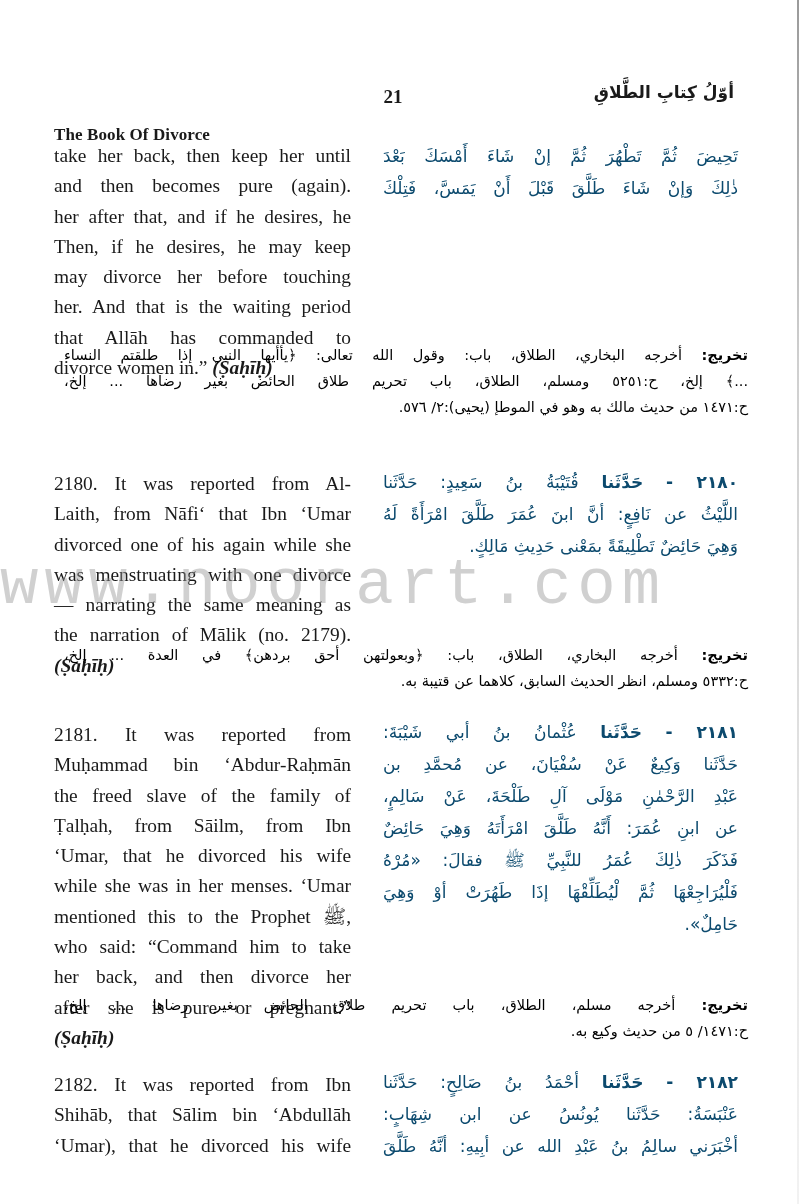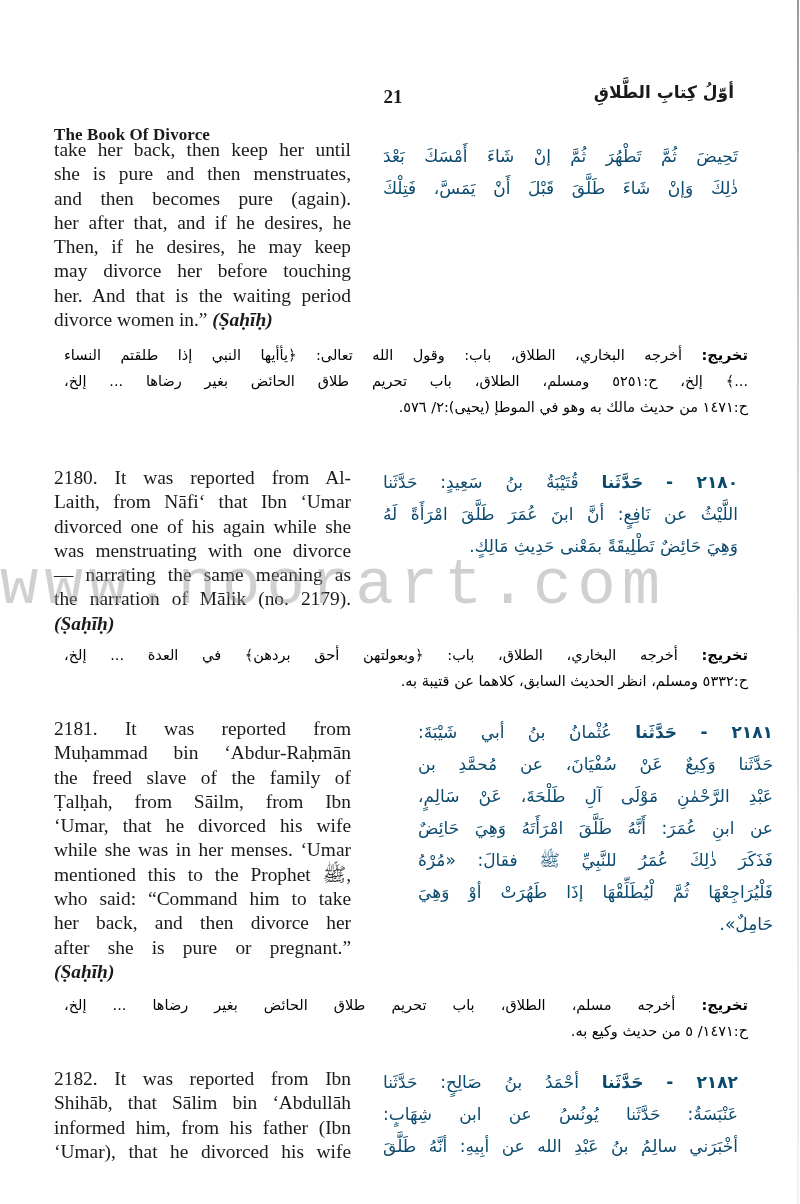--- a/index.html
+++ b/index.html
@@ -28,21 +28,21 @@
       font-family: "DejaVu Sans", sans-serif; font-weight: bold; font-size: 17px;
     }
 
     .en-block {
       position: absolute; left: 54px; width: 297px;
       font-size: 19.4px; line-height: 24.3px; text-align: justify;
       text-align-last: left; hyphens: none;
     }
     .en-block .num { font-weight: normal; }
     .en-block .grade { font-style: italic; font-weight: bold; }
-    .en-line { display: block; text-align: justify; text-align-last: justify; white-space: nowrap; }
+    .en-line { display: block; text-align: justify; text-align-last: justify; white-space: nowrap; margin-top: 6px; }
     .en-line.last { text-align-last: left; }
 
     .ar-block {
       position: absolute; left: 383px; width: 355px; direction: rtl;
       font-family: "DejaVu Sans", sans-serif; font-size: 17px; line-height: 32px;
       color: #0c4a6e;
     }
     .ar-line { display: block; text-align: justify; text-align-last: justify; white-space: nowrap; }
     .ar-line.last { text-align-last: right; }
     .ar-bold { font-weight: bold; }
@@ -69,26 +69,26 @@
 <div class="page-edge"></div>
 
 <div class="running-head">
   <span class="rh-title-en">The Book Of Divorce</span>
   <span class="rh-page">21</span>
   <span class="rh-title-ar">أوّلُ كِتابِ الطَّلاقِ</span>
 </div>
 
 <div class="en-block" style="top:138px;">
   <span class="en-line">take her back, then keep her until</span>
-  <span class="en-line">she is pure and then menstruates,</span>
   <span class="en-line">and then becomes pure (again).</span>
   <span class="en-line">her after that, and if he desires, he</span>
   <span class="en-line">Then, if he desires, he may keep</span>
   <span class="en-line">may divorce her before touching</span>
   <span class="en-line">her. And that is the waiting period</span>
+  <span class="en-line">that Allāh has commanded to</span>
   <span class="en-line last"><span>divorce women in.”</span> <span class="grade">(Ṣaḥīḥ)</span></span>
 </div>
 
 <div class="ar-block" style="top:140px;">
   <span class="ar-line">تَحِيضَ ثُمَّ تَطْهُرَ ثُمَّ إنْ شَاءَ أَمْسَكَ بَعْدَ</span>
   <span class="ar-line">ذٰلِكَ وَإنْ شَاءَ طَلَّقَ قَبْلَ أَنْ يَمَسَّ، فَتِلْكَ</span>
 </div>
 
 <div class="takhrij" style="top:342px;">
   <span class="tk-line"><span class="tk-label">تخريج:</span> <span>أخرجه البخاري، الطلاق، باب: وقول الله تعالى: ﴿يأأيها النبي إذا طلقتم النساء</span></span>
@@ -124,39 +124,38 @@
   <span class="en-line">Ṭalḥah, from Sāilm, from Ibn</span>
   <span class="en-line">‘Umar, that he divorced his wife</span>
   <span class="en-line">while she was in her menses. ‘Umar</span>
   <span class="en-line">mentioned this to the Prophet ﷺ,</span>
   <span class="en-line">who said: “Command him to take</span>
   <span class="en-line">her back, and then divorce her</span>
   <span class="en-line">after she is pure or pregnant.”</span>
   <span class="en-line last grade">(Ṣaḥīḥ)</span>
 </div>
 
-<div class="ar-block" style="top:716px;margin-left:35px;">
+<div class="ar-block" style="top:716px;">
   <span class="ar-line"><span class="ar-bold">٢١٨١ -</span> <span class="ar-bold">حَدَّثَنا</span> <span>عُثْمانُ بنُ أبي شَيْبَةَ:</span></span>
   <span class="ar-line">حَدَّثَنا وَكِيعٌ عَنْ سُفْيَانَ، عن مُحمَّدِ بن</span>
   <span class="ar-line">عَبْدِ الرَّحْمٰنِ مَوْلَى آلِ طَلْحَةَ، عَنْ سَالِمٍ،</span>
   <span class="ar-line">عن ابنِ عُمَرَ: أَنَّهُ طَلَّقَ امْرَأَتَهُ وَهِيَ حَائِضٌ</span>
   <span class="ar-line">فَذَكَرَ ذٰلِكَ عُمَرُ للنَّبِيِّ ﷺ فقالَ: «مُرْهُ</span>
   <span class="ar-line">فَلْيُرَاجِعْهَا ثُمَّ لْيُطَلِّقْهَا إذَا طَهُرَتْ أوْ وَهِيَ</span>
   <span class="ar-line last">حَامِلٌ».</span>
 </div>
 
 <div class="takhrij" style="top:992px;">
   <span class="tk-line"><span class="tk-label">تخريج:</span> <span>أخرجه مسلم، الطلاق، باب تحريم طلاق الحائض بغير رضاها ... إلخ،</span></span>
   <span class="tk-line last">ح:١٤٧١/ ٥ من حديث وكيع به.</span>
 </div>
 
 <div class="en-block" style="top:1067px;">
   <span class="en-line"><span class="num">2182.</span><span> It was reported from Ibn</span></span>
   <span class="en-line">Shihāb, that Sālim bin ‘Abdullāh</span>
-  <span class="en-line">informed him, from his father (Ibn</span>
   <span class="en-line">‘Umar), that he divorced his wife</span>
 </div>
 
 <div class="ar-block" style="top:1066px;">
   <span class="ar-line"><span class="ar-bold">٢١٨٢ -</span> <span class="ar-bold">حَدَّثَنا</span> <span>أحْمَدُ بنُ صَالِحٍ: حَدَّثَنا</span></span>
   <span class="ar-line">عَنْبَسَةُ: حَدَّثَنا يُونُسُ عن ابن شِهَابٍ:</span>
   <span class="ar-line">أخْبَرَني سالِمُ بنُ عَبْدِ الله عن أبِيهِ: أنَّهُ طَلَّقَ</span>
 </div>
 
 <div class="watermark">www.noorart.com</div>

